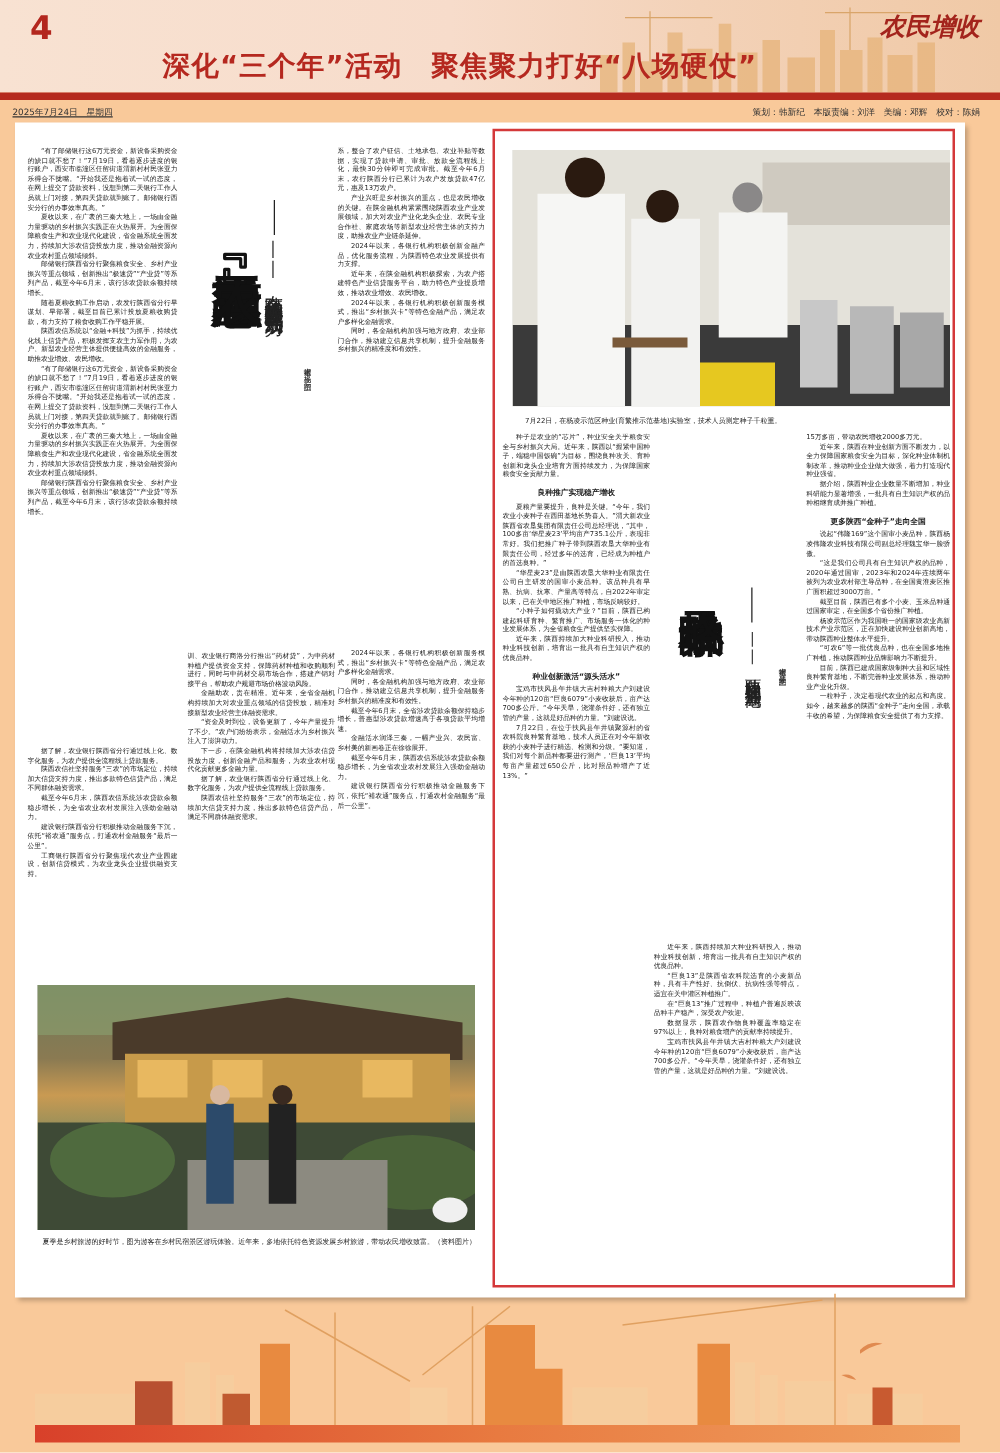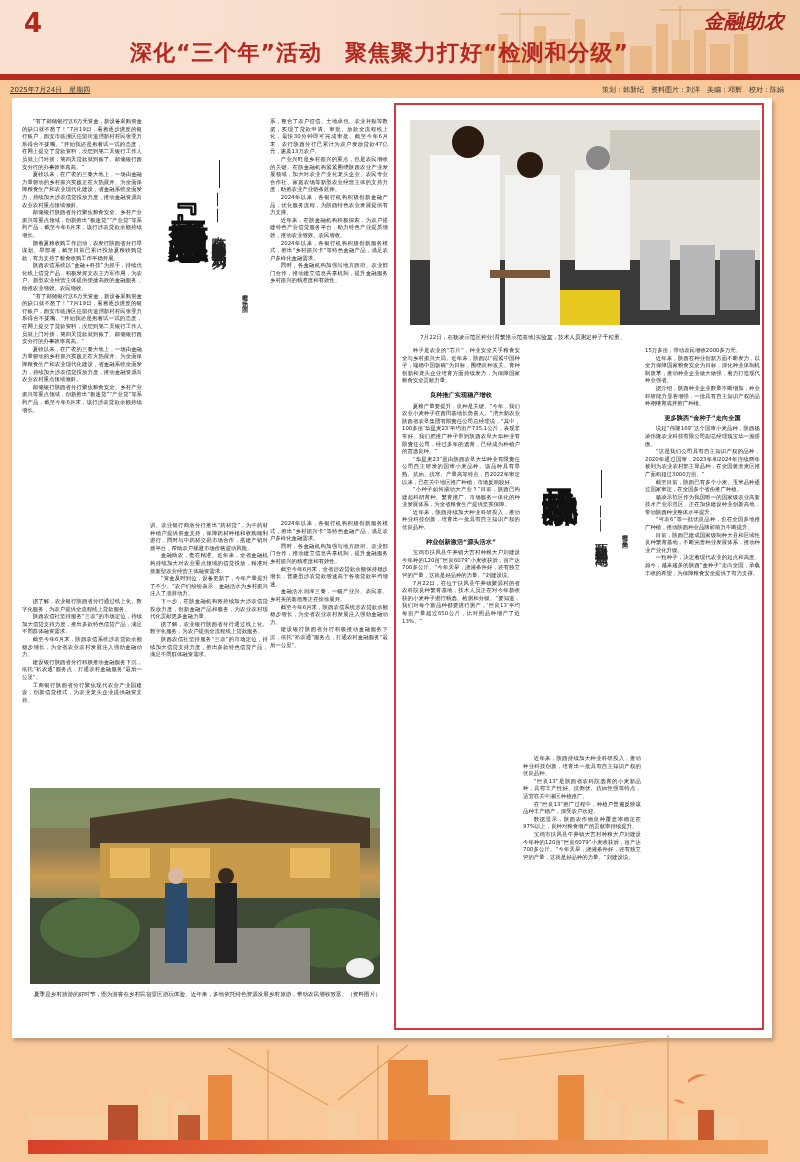--- a/index.html
+++ b/index.html
@@ -49,26 +49,26 @@
         <rect x="274" y="30" width="14" height="40"></rect>
     </g>
     <g stroke="#d9a56a" stroke-width="1" fill="none">
       <line x1="60" y1="5" x2="60" y2="45"></line>
         <line x1="40" y1="10" x2="110" y2="10"></line>
       <line x1="220" y1="2" x2="220" y2="36"></line>
         <line x1="200" y1="6" x2="270" y2="6"></line>
     </g>
   </svg>
   <div class="page-num">4</div>
-  <div class="logo">金融助农</div>
-  <div class="headline">深化“三个年”活动　聚焦聚力打好“检测和分级”</div>
+  <div class="logo">农民增收</div>
+  <div class="headline">深化“三个年”活动　聚焦聚力打好“八场硬仗”</div>
 </div>
 <div class="redbar"></div>
 <div class="dateline">2025年7月24日　星期四</div>
-<div class="editors">策划：韩新纪　资料图片：刘洋　美编：邓辉　校对：陈娟</div>
+<div class="editors">策划：韩新纪　本版责编：刘洋　美编：邓辉　校对：陈娟</div>
 
 <div class="paper"></div>
 
 <div>
   <div class="col" style="left:22px;top:118px;width:120px;height:472px;">
     <p>“有了邮储银行这6万元资金，新设备采购资金的缺口就不愁了！”7月19日，看着逐步进度的银行账户，西安市临潼区任留街道渭新村村民张亚力乐得合不拢嘴。“开始我还是抱着试一试的态度，在网上提交了贷款资料，没想到第二天银行工作人员就上门对接，第四天贷款就到账了。邮储银行西安分行的办事效率真高。”</p>
     <p>夏收以来，在广袤的三秦大地上，一场由金融力量驱动的乡村振兴实践正在火热展开。为全面保障粮食生产和农业现代化建设，省金融系统全面发力，持续加大涉农信贷投放力度，推动金融资源向农业农村重点领域倾斜。</p>
     <p>邮储银行陕西省分行聚焦粮食安全、乡村产业振兴等重点领域，创新推出“极速贷”“产业贷”等系列产品，截至今年6月末，该行涉农贷款余额持续增长。</p>
     <p>随着夏粮收购工作启动，农发行陕西省分行早谋划、早部署，截至目前已累计投放夏粮收购贷款，有力支持了粮食收购工作平稳开展。</p>
     <p>陕西农信系统以“金融+科技”为抓手，持续优化线上信贷产品，积极发挥支农主力军作用，为农户、新型农业经营主体提供便捷高效的金融服务，助推农业增效、农民增收。</p>

